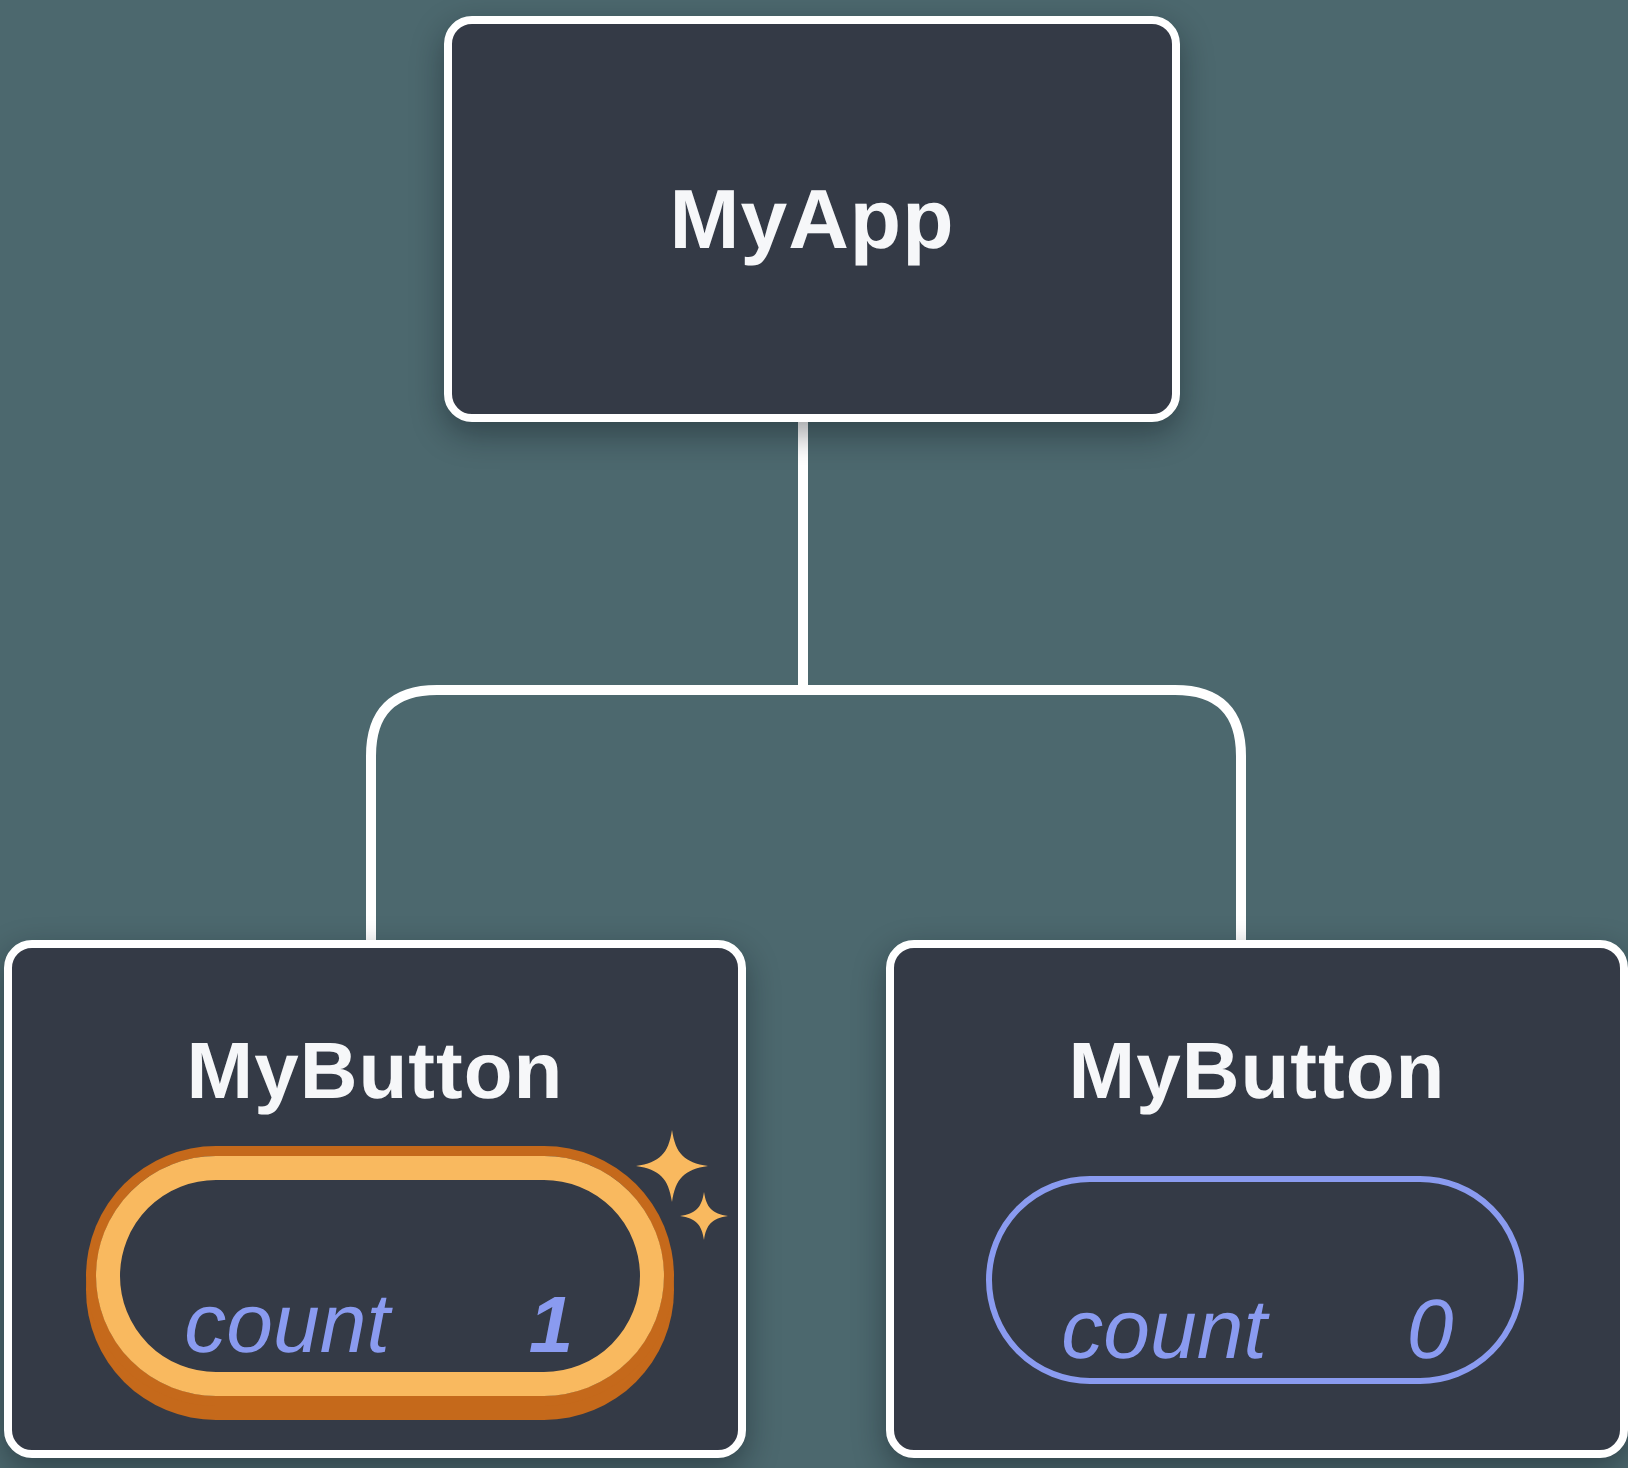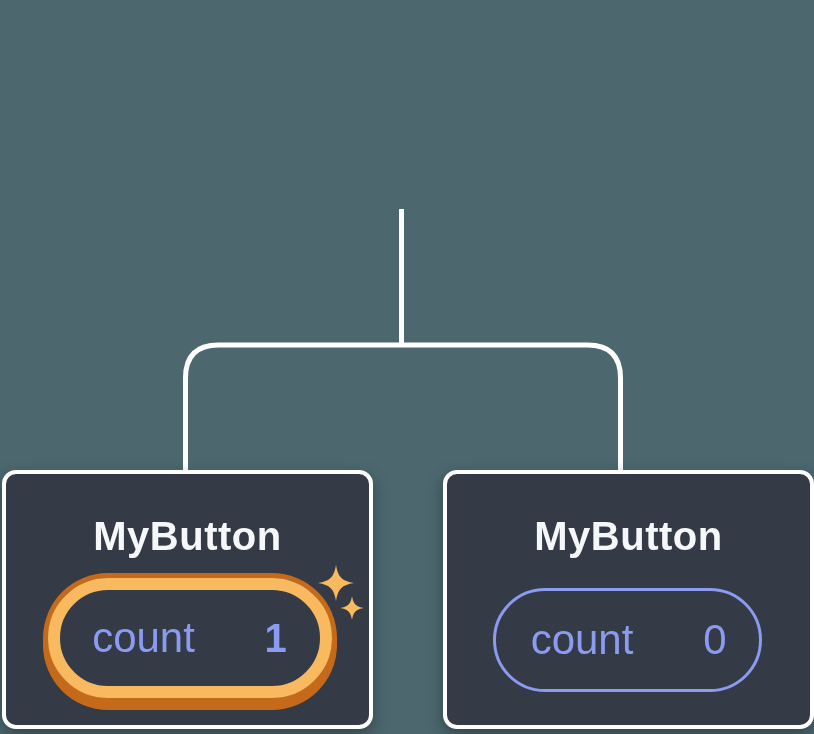--- a/index.html
+++ b/index.html
@@ -58,22 +58,23 @@
   .node-child-right{left:443px;}
   .node-child .node-title{
     position:absolute;
     left:0;top:40px;width:100%;
     text-align:center;
   }
   .pill{
     position:absolute;
     border-radius:999px;
     display:flex;
-    align-items:center;
+    align-items:flex-end;
     color:var(--state-purple);
+    font-style:italic;
   }
   .pill .cell{
     display:flex;align-items:center;justify-content:center;
     font-size:42px;
   }
   .pill-highlighted{
     left:42px;top:104px;
     width:284px;height:120px;
     border:12px solid var(--highlight-orange);
     box-shadow:
@@ -103,20 +104,23 @@
 </head>
 <body>
 
 <div class="canvas">
 
   <svg class="connectors" viewBox="0 0 814 734">
     <path d="M401.5 209 L401.5 345"></path>
     <path d="M185.5 471 L185.5 378 Q185.5 345 218.5 345 L587.5 345 Q620.5 345 620.5 378 L620.5 471"></path>
   </svg>
 
+  <div class="node node-root">
+    <div class="node-title">MyApp</div>
+  </div>
 
   <div class="node node-child node-child-left">
     <div class="node-title">MyButton</div>
     <div class="pill pill-highlighted">
       <span class="cell cell-key">count</span>
       <span class="pill-divider"></span>
       <span class="cell cell-value">1</span>
     </div>
     <svg class="sparkle sparkle-big" viewBox="0 0 100 100">
       <path d="M50 0 C55 33 67 45 100 50 C67 55 55 67 50 100 C45 67 33 55 0 50 C33 45 45 33 50 0 Z"></path>

